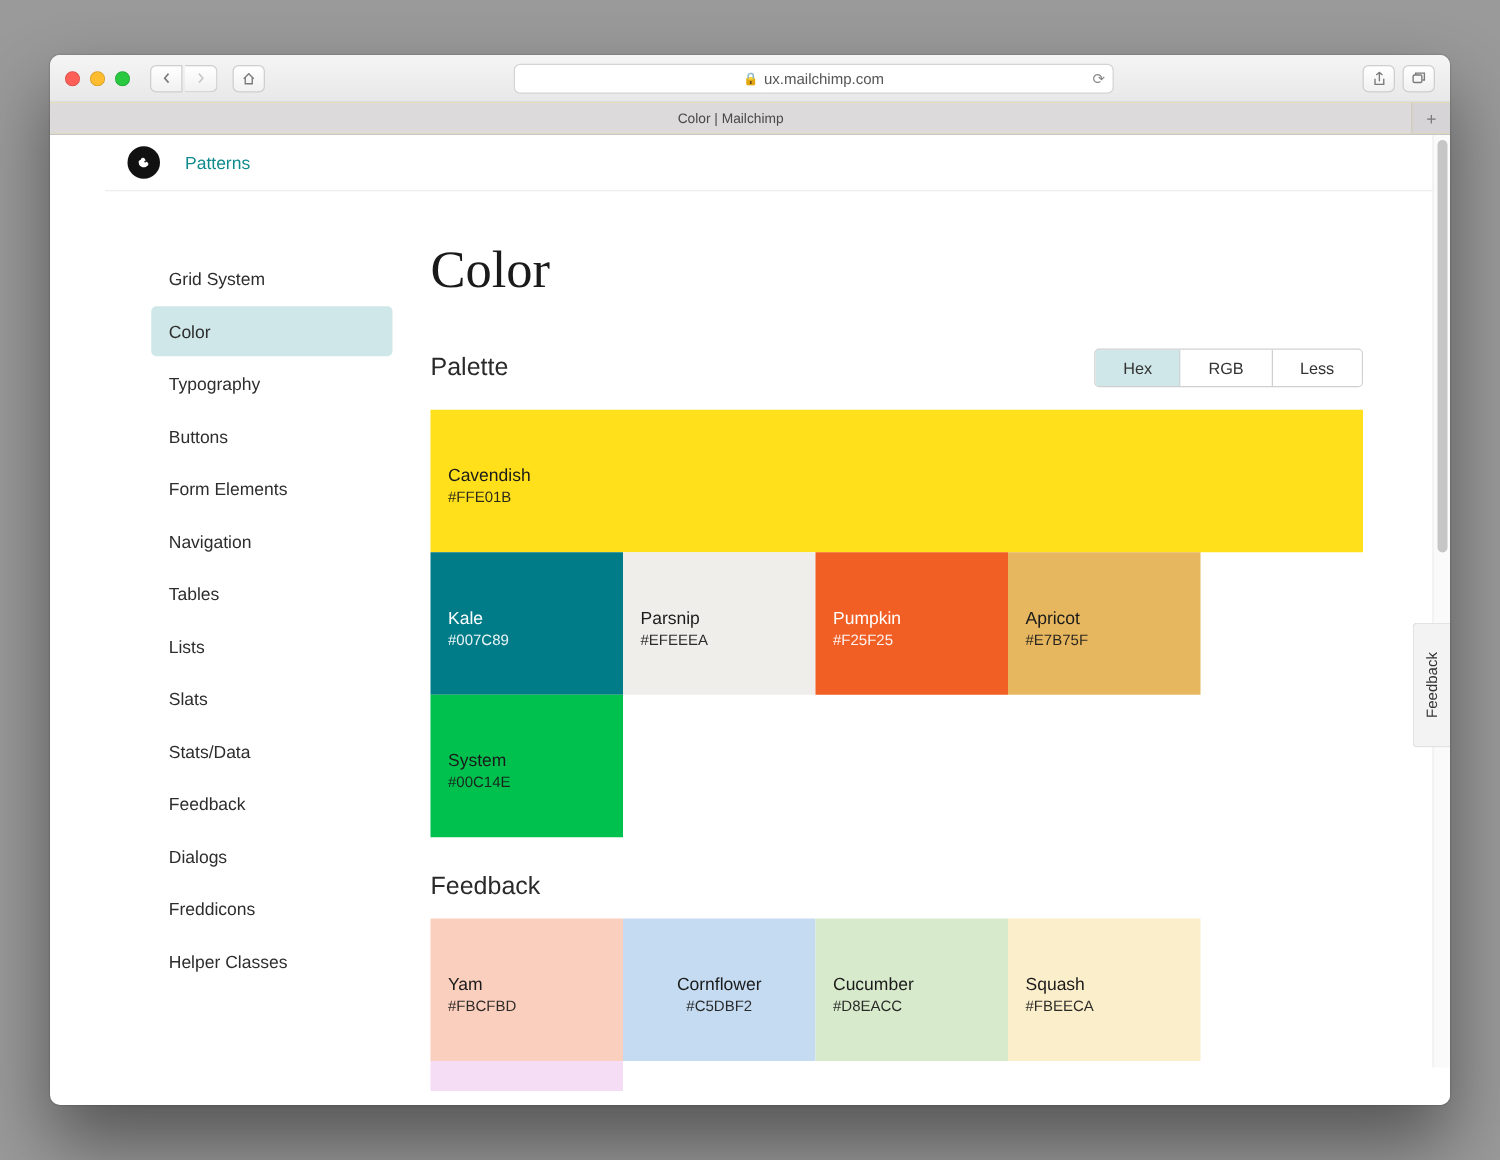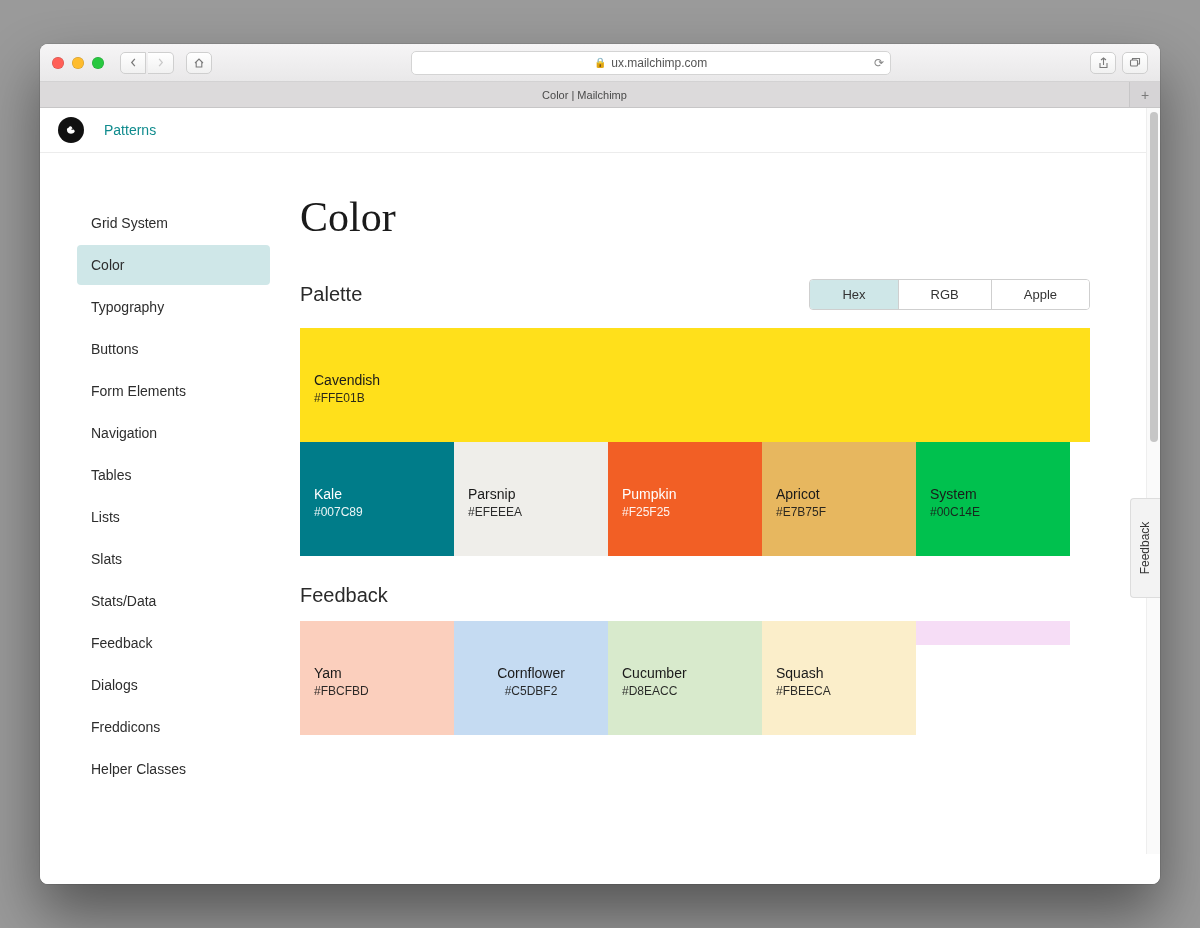--- a/index.html
+++ b/index.html
@@ -70,21 +70,21 @@
     display:flex; align-items:center; justify-content:center;
     font-size:11px; color:#4a4a4a;
   }
   .tabstrip .plus {
     width:30px; display:flex; align-items:center; justify-content:center;
     color:#7a7a7a; font-size:14px; background:#d6d4d6;
   }
 
   
   .page {
-    flex:1; display:flex; flex-direction:column; overflow:hidden; position:relative; background:#fff;
+    flex:1; display:flex; flex-direction:column; overflow:hidden; position:relative; background:#fff;margin-left:44px;
   }
   .site-header {
     height:45px; border-bottom:1px solid #ececec;
     display:flex; align-items:center; padding:0 18px; gap:20px;
   }
   .logo {
     width:26px;height:26px;border-radius:50%;background:#111;
     display:flex;align-items:center;justify-content:center;color:#fff;
   }
   .logo svg{width:18px;height:18px;}
@@ -104,21 +104,21 @@
   .main {
     flex:1; padding:40px 70px 20px 10px; overflow:auto;
   }
   h1.page-title { font-family: Georgia, "Times New Roman", serif; font-weight:400; font-size:42px; margin-bottom:38px; color:#1a1a1a;}
   .section-row { display:flex; align-items:center; justify-content:space-between; margin-bottom:18px;}
   h2.section { font-size:20px; font-weight:400; color:#2a2a2a;}
   .toggle {
     display:flex; border:1px solid #cfcfcf; border-radius:4px; overflow:hidden;
   }
   .toggle .opt {
-    padding:7px 32px; font-size:13px; color:#333; background:#fff; border-right:1px solid #cfcfcf; cursor:pointer;text-align:center;
+    padding:7px 22px; font-size:13px; color:#333; background:#fff; border-right:1px solid #cfcfcf; cursor:pointer;text-align:center;
   }
   .toggle .opt:last-child{border-right:none;}
   .toggle .opt.active{background:#cfe7e8;}
 
   .swatches { display:flex; flex-wrap:wrap; margin-bottom:28px;}
   .swatch {
     width:154px; height:114px; padding:42px 14px 0 14px;
     font-size:13px; line-height:1.45;
   }
   .swatch.full { width:100%; }
@@ -236,21 +236,21 @@
         </div>
 
       <div class="main">
         <h1 class="page-title">Color</h1>
 
         <div class="section-row">
           <h2 class="section">Palette</h2>
           <div class="toggle" id="toggle">
               <div class="opt active">Hex</div>
               <div class="opt">RGB</div>
-              <div class="opt">Apple</div>
+              <div class="opt">Less</div>
             </div>
         </div>
 
         <div class="swatches" id="palette">
             <div class="swatch light full" style="background: rgb(255, 224, 27);">
               <div class="name">Cavendish</div>
               <div class="hex">#FFE01B</div>
             </div>
             <div class="swatch dark" style="background: rgb(0, 124, 137);">
               <div class="name">Kale</div>

